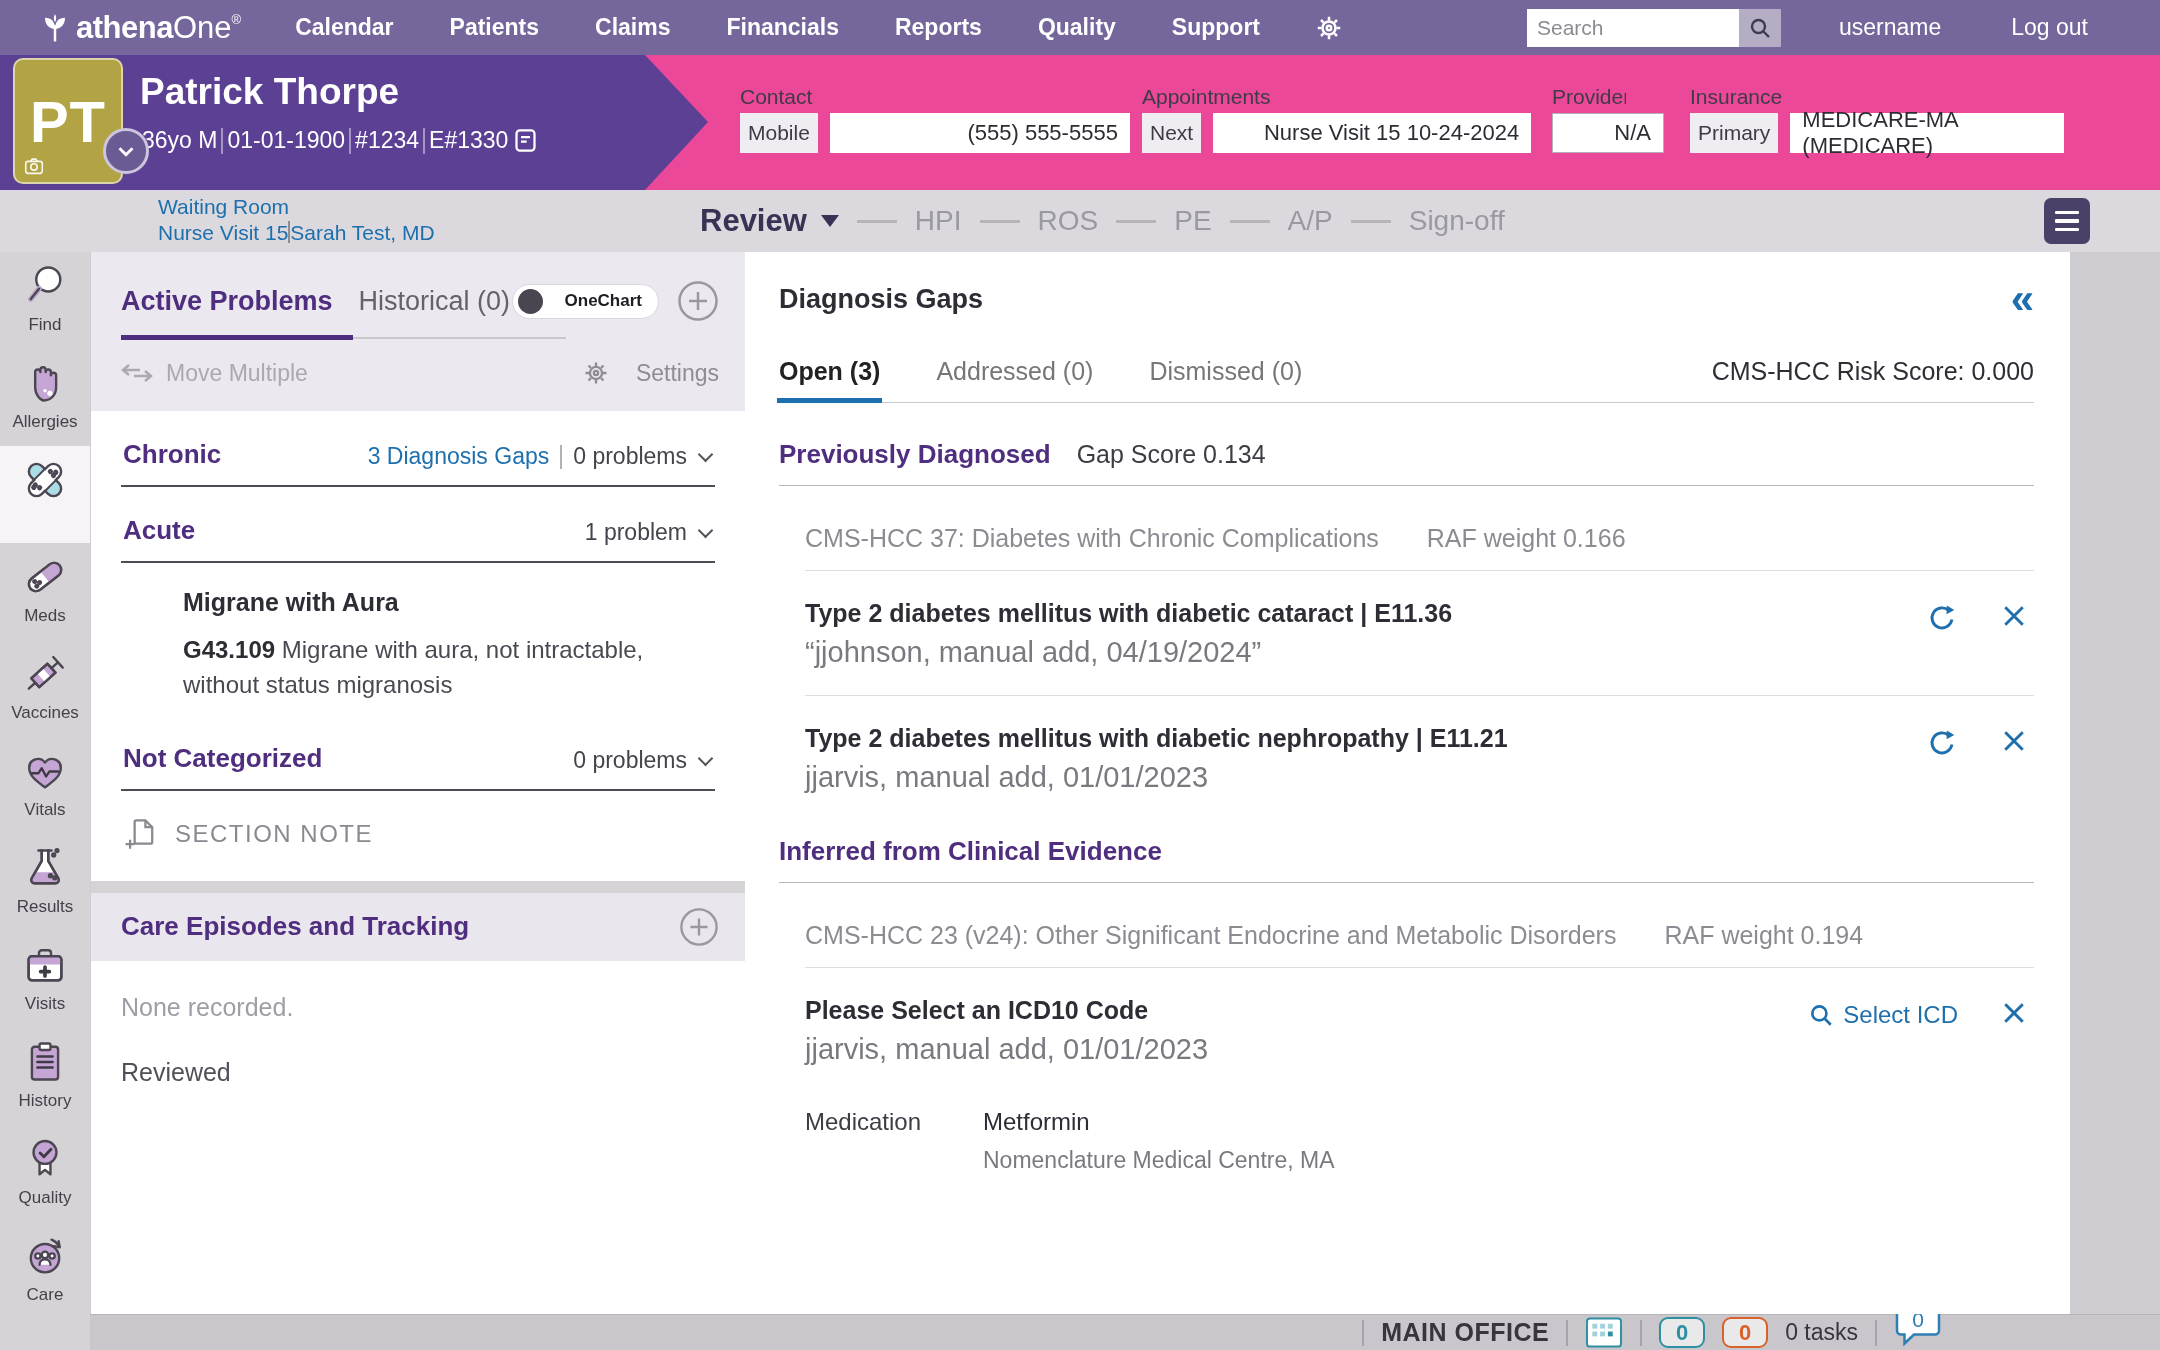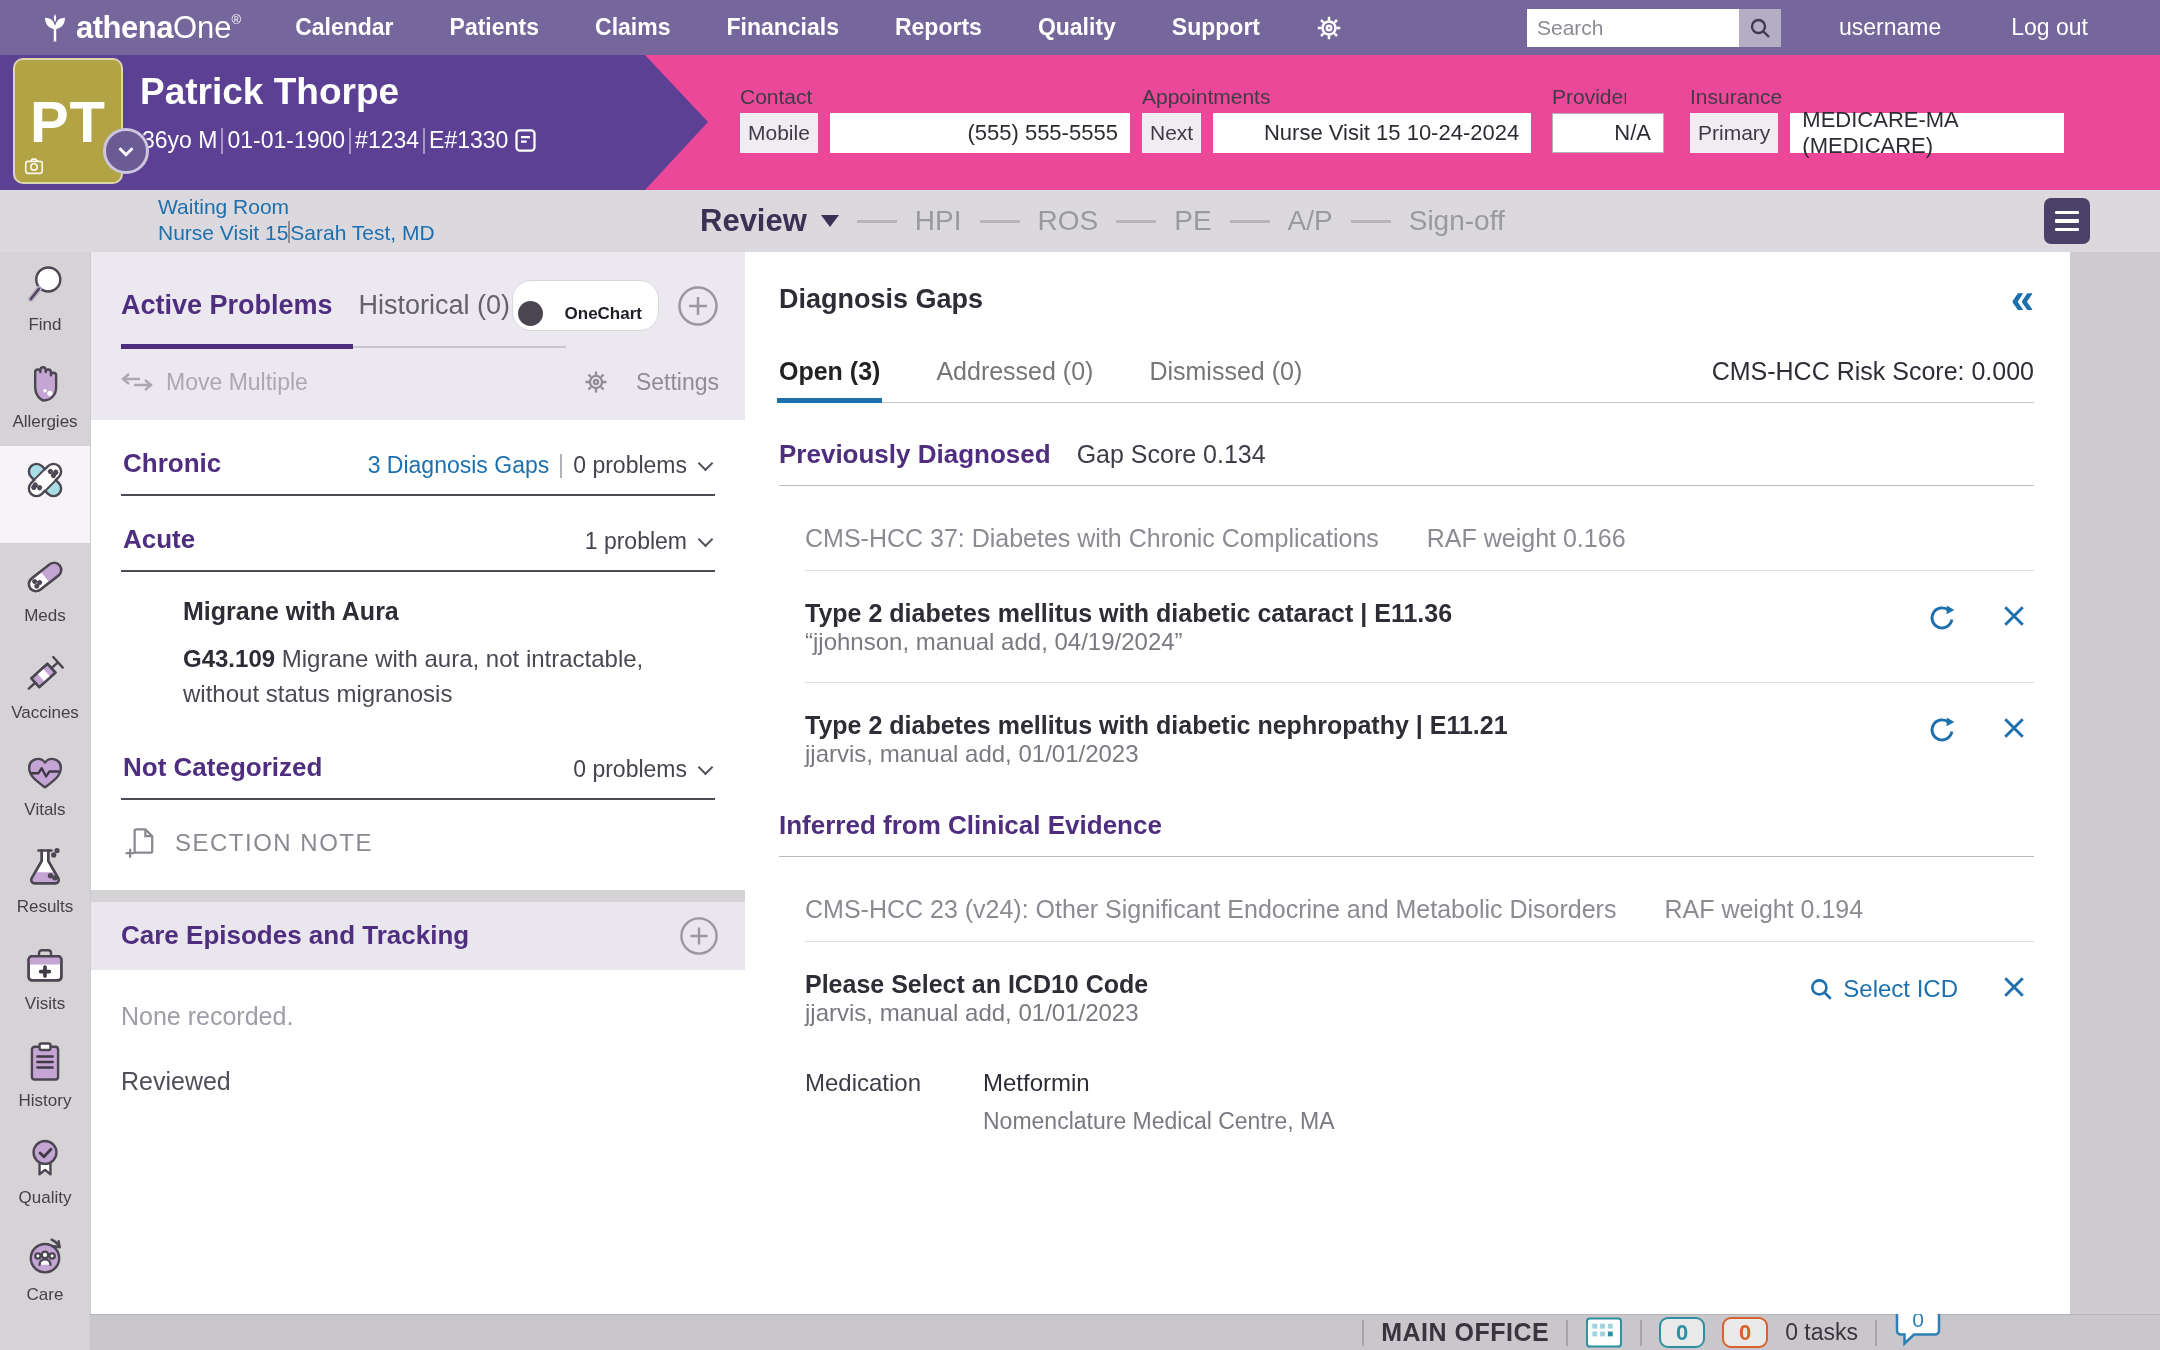--- a/index.html
+++ b/index.html
@@ -64,21 +64,21 @@
   .side-item .lbl { font-size:17px; color:#45414b; margin-top:5px; }
   .side-icon { width:48px; height:48px; }
   .side-icon g { stroke:#4b4651; stroke-width:2.2; fill:none; stroke-linecap:round; stroke-linejoin:round; }
 
   
   .problems { position:absolute; left:91px; top:252px; width:654px; bottom:36px; display:flex; flex-direction:column; z-index:3; }
   .p-header { background:#ebe8ef; padding:28px 26px 0 30px; }
   .p-tabs { display:flex; align-items:center; }
   .p-tab-active { font-size:27px; font-weight:700; color:#4f2d7f; cursor:pointer; }
   .p-tab { font-size:27px; color:#66626c; margin-left:26px; cursor:pointer; }
-  .onechart { margin-left:auto; display:inline-flex; align-items:center; gap:22px; background:#fff; border:1px solid #d9d6de; border-radius:19px; padding:20px 16px 4px 5px; cursor:pointer; }
+  .onechart { margin-left:auto; display:inline-flex; align-items:center; gap:22px; background:#fff; border:1px solid #d9d6de; border-radius:19px; padding:4px 16px 4px 5px; cursor:pointer; }
   .onechart .knob { width:25px; height:25px; border-radius:50%; background:#4a4550; }
   .onechart .oc-lbl { font-size:17px; font-weight:700; color:#1f1d24; }
   .plus-btn { margin-left:18px; cursor:pointer; }
   .p-tabline { margin-top:15px; width:445px; height:2px; background:#cac7cd; position:relative; }
   .p-tabline-active { position:absolute; left:0; top:-2px; width:232px; height:5px; background:#4f2d7f; }
   .p-actions { margin-top:20px; padding-bottom:24px; display:flex; align-items:center; }
   .p-act-left { display:flex; align-items:center; gap:13px; font-size:23px; color:#aba8b1; cursor:pointer; }
   .p-act-right { margin-left:auto; display:flex; align-items:center; gap:26px; font-size:23px; color:#8f8c95; cursor:pointer; }
   .p-body { background:#fff; padding:0 30px; }
   .sec-row { display:flex; align-items:flex-end; padding:28px 2px 15px; border-bottom:2px solid #4f4b55; }
@@ -112,21 +112,21 @@
   .g-risk { margin-left:auto; font-size:25px; color:#2f2c35; padding-bottom:16px; }
   .g-group-head { display:flex; align-items:baseline; gap:26px; margin-top:36px; }
   .g-group-title { font-size:26px; font-weight:700; color:#4f2d7f; }
   .g-group-score { font-size:25px; color:#3f3c45; }
   .g-hr1 { height:1px; background:#b9b9b9; margin-top:15px; }
   .g-hcc-line { display:flex; gap:48px; font-size:25px; color:#8d8a92; margin:38px 0 0 26px; }
   .g-hcc-hr { height:1px; background:#dedede; margin:17px 0 0 26px; }
   .g-row { margin:28px 6px 0 26px; display:flex; }
   .g-row-left { flex:1; }
   .g-row-title { font-size:25px; font-weight:700; color:#2f2c35; }
-  .g-row-sub { margin-top:0; font-size:24px; color:#7c7880; }
+  .g-row-sub { margin-top:8px; font-size:29px; color:#7c7880; }
   .g-row-actions { display:flex; align-items:flex-start; gap:42px; padding-top:3px; }
   .icon-btn { cursor:pointer; }
   .select-icd { display:flex; align-items:center; gap:9px; color:#1d6fad; font-size:24px; cursor:pointer; margin-top:2px; }
   .g-evidence { margin:42px 0 0 26px; display:flex; }
   .g-ev-label { width:178px; font-size:24px; color:#3f3c45; }
   .g-ev-name { font-size:24px; color:#2f2c35; }
   .g-ev-src { font-size:23px; color:#7c7880; margin-top:11px; }
 
   
   .statusbar { position:absolute; left:90px; right:0; bottom:0; height:36px; background:#c9c7cb; border-top:1px solid #b7b5b9; display:flex; align-items:center; justify-content:flex-end; gap:17px; padding-right:218px; z-index:2; }

